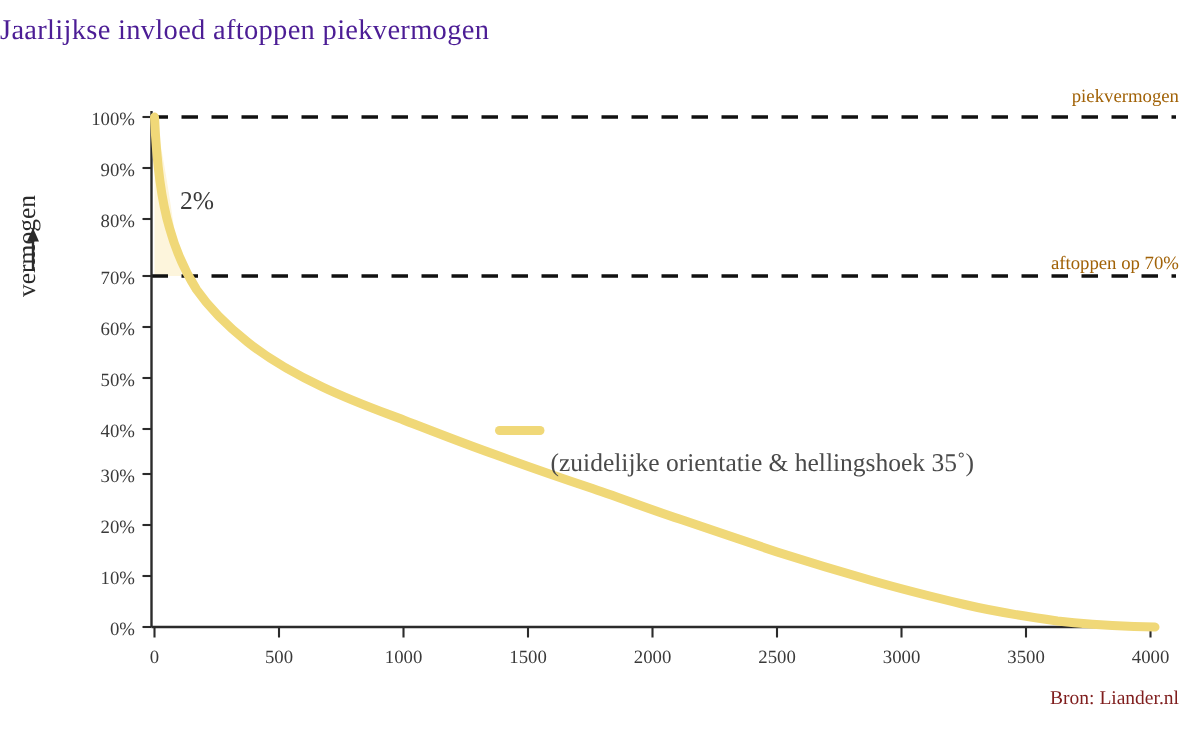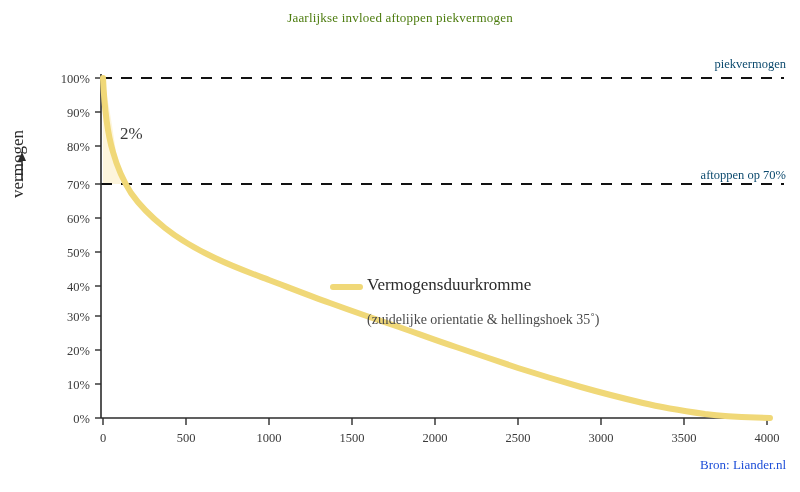--- a/index.html
+++ b/index.html
@@ -8,23 +8,22 @@
     background:#ffffff;
     font-family:"Liberation Sans", sans-serif;
     color:#333;
     overflow:hidden;
     position:relative;
   }
   #chart-root{position:absolute;inset:0;}
   .title{
     position:absolute;
     top:10px;left:0;width:800px;
-    text-align:center;
-    font-size:13px;
-    color:#4d7c0f;
+    font-size:19px;
+    color:#4c1d95;
     font-family:"Liberation Serif", serif;
     letter-spacing:0.2px;
   }
   svg.plot{position:absolute;top:0;left:0;}
   .axis-label-y{
     position:absolute;
     left:8px;top:198px;
     transform:rotate(-90deg);
     transform-origin:left top;
     font-size:17px;
@@ -36,42 +35,41 @@
     position:absolute;
     left:100px;top:455px;
     font-size:17px;
     color:#2b2b2b;
     font-family:"Liberation Serif", serif;
   }
   .source{
     position:absolute;
     right:14px;top:457px;
     font-size:13px;
-    color:#1d4ed8;
+    color:#7f1d1d;
     font-family:"Liberation Serif", serif;
   }
   .ann{
     position:absolute;
     font-family:"Liberation Serif", serif;
-    color:#0c4a6e;
+    color:#a16207;
     white-space:nowrap;
   }
   .ann-peak{right:14px;top:57px;font-size:12.5px;}
   .ann-cap{right:14px;top:158px;font-size:12.5px;margin-top:10px;}
   .ann-pct{left:120px;top:124px;font-size:17px;color:#3a3a3a;}
   .legend-title{
     position:absolute;left:367px;top:275px;
     font-size:17px;color:#2b2b2b;
     font-family:"Liberation Serif", serif;
   }
   .legend-sub{
     position:absolute;left:367px;top:299px;
-    font-size:14px;color:#4a4a4a;
+    font-size:17px;color:#4a4a4a;
     font-family:"Liberation Serif", serif;
-    margin-top:13px;
   }
   .tick-y,.tick-x{
     font-family:"Liberation Serif", serif;
     fill:#3a3a3a;
   }
   .tick-y{font-size:12.5px;text-anchor:end;}
   .tick-x{font-size:12.5px;text-anchor:middle;}
 </style>
 </head>
 <body>
@@ -164,16 +162,15 @@
     <line x1="333" y1="287" x2="360" y2="287" stroke="#f0d878" stroke-width="6" stroke-linecap="round"></line>
   </svg>
 
   <div class="axis-label-y">vermogen</div>
   <div class="source">Bron: Liander.nl</div>
 
   <div class="ann ann-peak">piekvermogen</div>
   <div class="ann ann-cap">aftoppen op 70%</div>
   <div class="ann ann-pct">2%</div>
 
-  <div class="legend-title">Vermogensduurkromme</div>
   <div class="legend-sub">(zuidelijke orientatie &amp; hellingshoek 35˚)</div>
 
 </div>
 
 </body></html>

